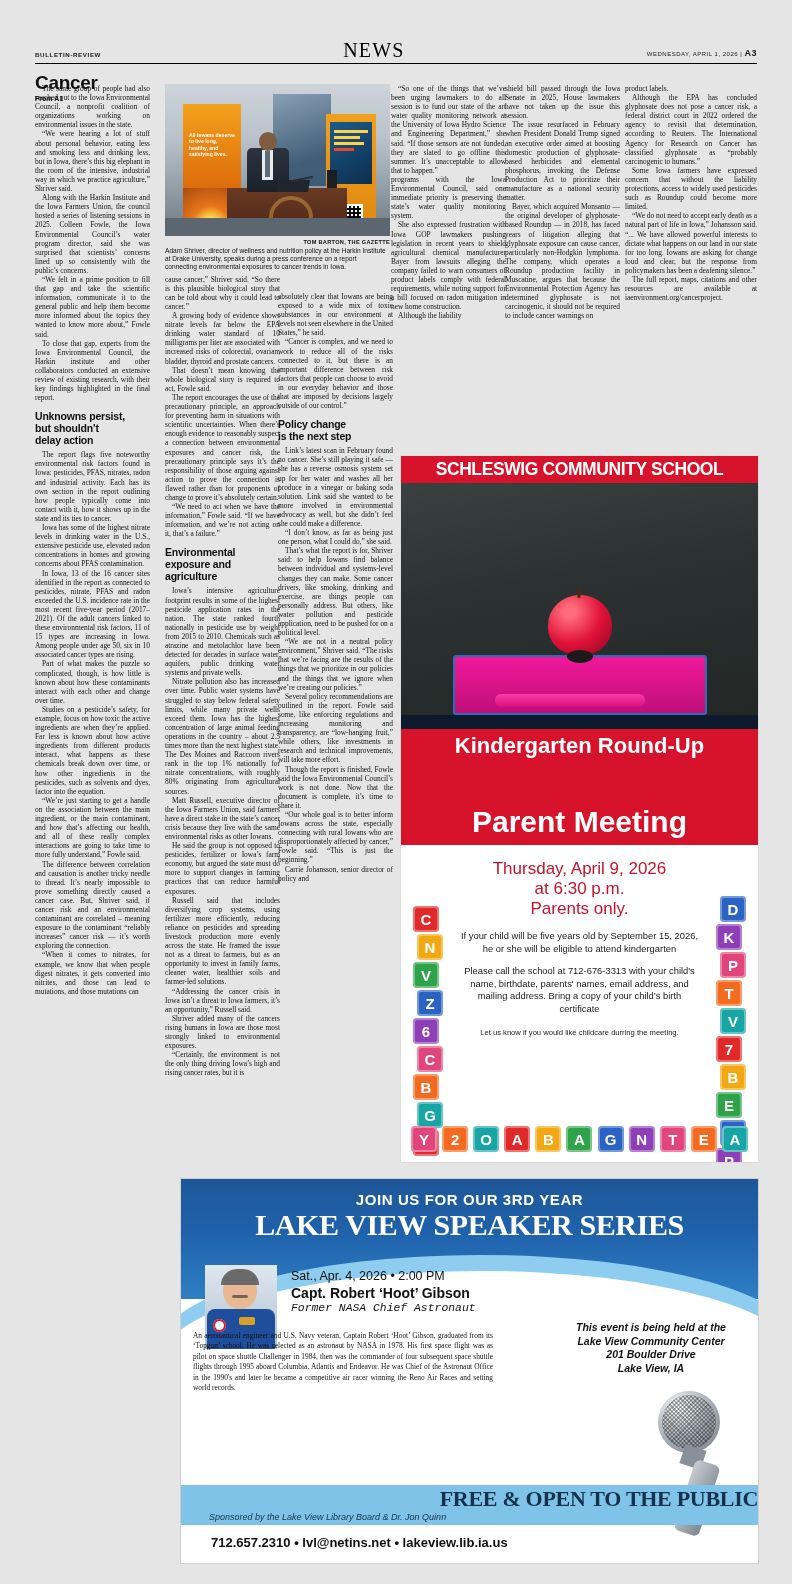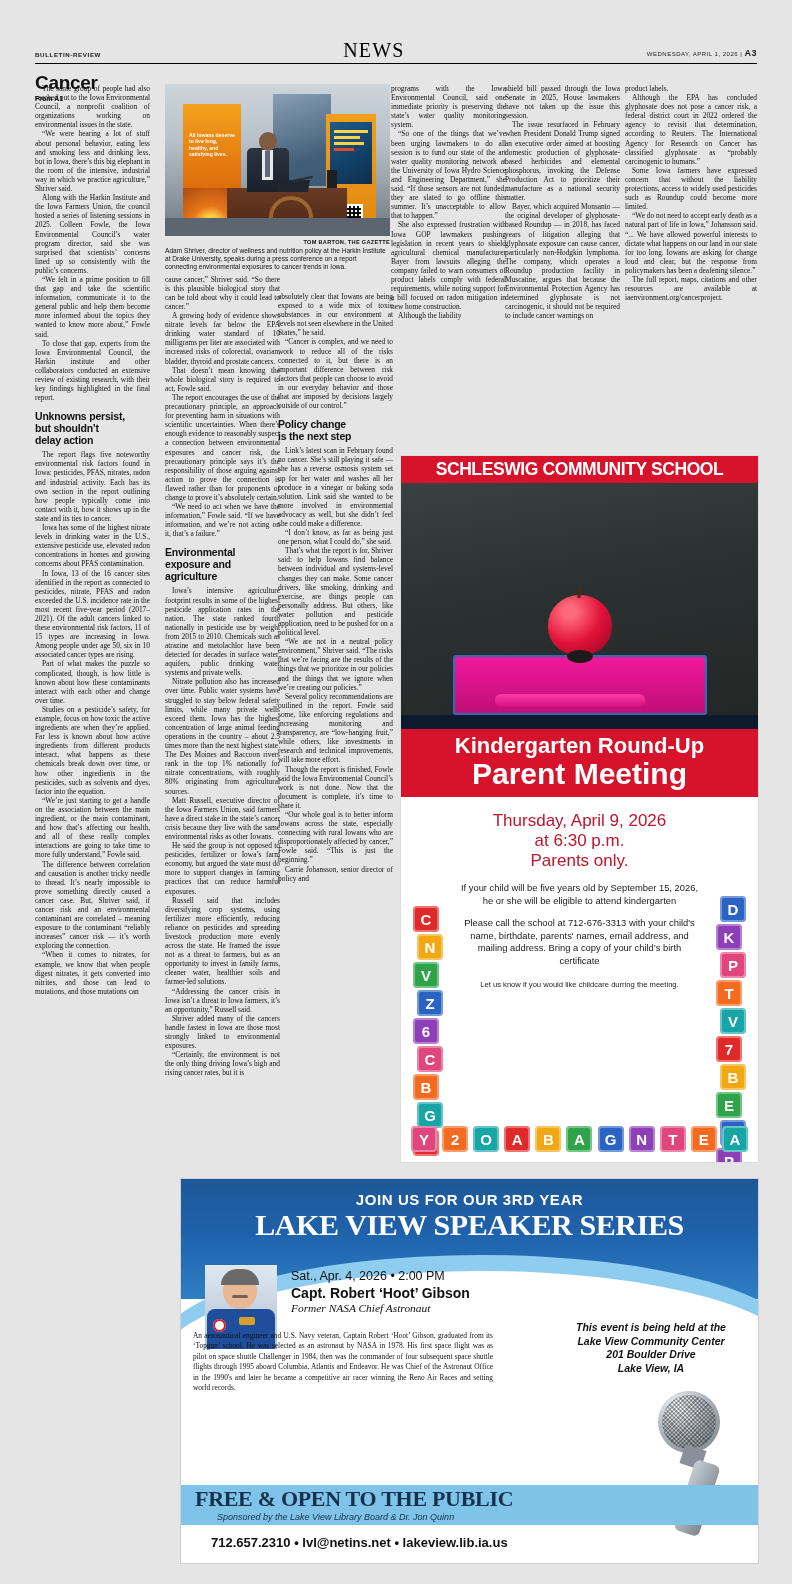--- a/index.html
+++ b/index.html
@@ -95,21 +95,21 @@
       background:#4a2a12;transform:rotate(8deg);}
   .sch-box{position:absolute;left:52px;bottom:14px;width:250px;height:56px;
       background:linear-gradient(180deg,#f0189a,#c00f78);border:2px solid #2b6fb8;border-radius:3px;}
   .sch-box .hdl{position:absolute;left:50%;margin-left:-13px;top:-7px;width:26px;height:13px;
       border-radius:50%;background:#1b1b1b;}
   .sch-box .bar{position:absolute;left:40px;bottom:6px;width:150px;height:13px;
       background:linear-gradient(180deg,#ff3aa8,#d4117f);border-radius:6px;}
   .sch-desk{position:absolute;left:0;bottom:0;width:100%;height:14px;background:#0d1a2e;}
   .sch-sub{background:#d6132a;color:#fff;text-align:center;padding:5px 0 7px 0;}
   .sch-sub .l1{font-family:"Liberation Sans",sans-serif;font-weight:700;font-size:22px;line-height:24px;}
-  .sch-sub .l2{font-family:"Liberation Sans",sans-serif;font-weight:700;font-size:30px;line-height:32px;}
+  .sch-sub .l2{font-family:"Liberation Sans",sans-serif;font-weight:700;font-size:30px;line-height:32px;margin-top:48px;}
   .sch-body{position:relative;padding:14px 58px 0 58px;text-align:center;}
   .sch-when{font-family:"Liberation Sans",sans-serif;font-size:17px;line-height:20px;color:#c0142c;}
   .sch-note{font-family:"Liberation Sans",sans-serif;font-size:9.4px;line-height:12.6px;color:#1b1b1b;margin-top:11px;}
   .sch-note2{margin-top:10px;}
   .sch-small{font-family:"Liberation Sans",sans-serif;font-size:7.6px;line-height:9.6px;color:#1b1b1b;margin-top:12px;}
   .blk{position:absolute;width:26px;height:26px;border-radius:4px;
       font-family:"Liberation Sans",sans-serif;font-weight:700;font-size:15px;color:#fff;
       display:flex;align-items:center;justify-content:center;box-shadow:inset 0 0 0 2px rgba(255,255,255,.35);}
   .blk-col-l{position:absolute;left:12px;top:450px;}
   .blk-col-r{position:absolute;right:12px;top:440px;}
@@ -133,38 +133,38 @@
   .lv-portrait .sky{position:absolute;inset:0;background:linear-gradient(180deg,#dfe8f0,#aebed0);}
   .lv-portrait .face{position:absolute;left:18px;top:8px;width:34px;height:36px;border-radius:48%;background:#e8b894;}
   .lv-portrait .hair{position:absolute;left:16px;top:4px;width:38px;height:16px;border-radius:18px 18px 0 0;background:#6a6a6a;}
   .lv-portrait .stache{position:absolute;left:27px;top:30px;width:16px;height:3px;background:#7a6257;border-radius:2px;}
   .lv-portrait .suit{position:absolute;left:2px;top:44px;width:68px;height:42px;background:#1f4e9c;border-radius:8px 8px 0 0;}
   .lv-portrait .patch{position:absolute;left:8px;top:54px;width:13px;height:13px;border-radius:50%;
       background:#fff;box-shadow:inset 0 0 0 2px #cf2030;}
   .lv-portrait .patch2{position:absolute;left:34px;top:52px;width:16px;height:8px;background:#d8a02a;border-radius:2px;}
   .lv-when{position:absolute;left:110px;top:-30px;font-family:"Liberation Sans",sans-serif;font-size:12.5px;color:#111;}
   .lv-name{position:absolute;left:110px;top:-14px;font-family:"Liberation Sans",sans-serif;font-weight:700;font-size:14px;color:#111;}
-  .lv-role{position:absolute;left:110px;top:3px;font-family:Liberation Serif, serif;font-style:italic;font-size:11.4px;color:#111;}
+  .lv-role{position:absolute;left:110px;top:3px;font-family:Liberation Mono, monospace;font-style:italic;font-size:11.4px;color:#111;}
   .lv-bio{position:absolute;left:12px;top:32px;width:300px;font-family:Liberation Serif, serif;
       font-size:7.4px;line-height:10.4px;color:#111;text-align:justify;}
   .lv-venue{position:absolute;right:14px;top:22px;width:186px;text-align:center;
       font-family:"Liberation Sans",sans-serif;font-style:italic;font-weight:700;font-size:10.5px;line-height:13.5px;color:#111;}
   .lv-mic{position:absolute;right:22px;bottom:-56px;width:96px;height:150px;}
   .lv-mic .head{position:absolute;left:18px;top:0;width:62px;height:62px;border-radius:50%;
       background:radial-gradient(circle at 34% 28%,#f2f4f6 0 6%,#b9bfc6 40%,#6e767f 100%);}
   .lv-mic .head::after{content:"";position:absolute;inset:4px;border-radius:50%;
       background:repeating-linear-gradient(45deg,rgba(0,0,0,.25) 0 1.5px,transparent 1.5px 3px),
                  repeating-linear-gradient(-45deg,rgba(0,0,0,.25) 0 1.5px,transparent 1.5px 3px);}
   .lv-mic .neck{position:absolute;left:42px;top:56px;width:22px;height:20px;background:#8a9099;transform:rotate(18deg);}
   .lv-mic .body{position:absolute;left:44px;top:70px;width:26px;height:74px;border-radius:6px;
       background:linear-gradient(100deg,#c9ced4,#7c848d);transform:rotate(18deg);}
   .lv-free{position:relative;height:40px;background:#7fc4e8;}
   .lv-free .t1{font-family:"Liberation Serif",serif;font-weight:700;font-size:22px;letter-spacing:-.3px;
-      color:#14314d;padding:1px 0 0 14px;}
-  .lv-free .t2{font-family:"Liberation Sans",sans-serif;font-style:italic;font-size:9px;color:#14314d;padding-left:36px;}
+      color:#14314d;padding:1px 0 0 14px;text-align:right;}
+  .lv-free .t2{font-family:"Liberation Sans",sans-serif;font-style:italic;font-size:9px;color:#14314d;padding-left:28px;}
   .lv-foot{height:34px;background:#fff;display:flex;align-items:center;}
   .lv-foot span{font-family:"Liberation Sans",sans-serif;font-weight:700;font-size:13px;color:#111;padding-left:30px;}
 </style>
 </head>
 <body>
 
 <div class="page">
 
   <div class="inner">
     <div class="masthead">
@@ -247,21 +247,21 @@
         <span>Environmental</span><br>
         <span>exposure and</span><br>
         <span>agriculture</span>
       </h3>
       <p class="body">Iowa’s intensive agriculture footprint results in some of the highest pesticide application rates in the nation. The state ranked fourth nationally in pesticide use by weight from 2015 to 2010. Chemicals such as atrazine and metolachlor have been detected for decades in surface water, aquifers, public drinking water systems and private wells.</p>
       <p class="body">Nitrate pollution also has increased over time. Public water systems have struggled to stay below federal safety limits, while many private wells exceed them. Iowa has the highest concentration of large animal feeding operations in the country – about 2.5 times more than the next highest state. The Des Moines and Raccoon rivers rank in the top 1% nationally for nitrate concentrations, with roughly 80% originating from agricultural sources.</p>
       <p class="body">Matt Russell, executive director of the Iowa Farmers Union, said farmers have a direct stake in the state’s cancer crisis because they live with the same environmental risks as other Iowans.</p>
       <p class="body">He said the group is not opposed to pesticides, fertilizer or Iowa’s farm economy, but argued the state must do more to support changes in farming practices that can reduce harmful exposures.</p>
       <p class="body">Russell said that includes diversifying crop systems, using fertilizer more efficiently, reducing reliance on pesticides and spreading livestock production more evenly across the state. He framed the issue not as a threat to farmers, but as an opportunity to invest in family farms, cleaner water, healthier soils and farmer-led solutions.</p>
       <p class="body">“Addressing the cancer crisis in Iowa isn’t a threat to Iowa farmers, it’s an opportunity,” Russell said.</p>
-      <p class="body">Shriver added many of the cancers handle fastest in Iowa are those most strongly linked to environmental exposures.</p>
+      <p class="body">Shriver added many of the cancers rising humans in Iowa are those most strongly linked to environmental exposures.</p>
       <p class="body">“Certainly, the environment is not the only thing driving Iowa’s high and rising cancer rates, but it is</p>
     </div>
 
     <div class="col c3" style="padding-top:208px;">
       <p class="body nf">absolutely clear that Iowans are being exposed to a wide mix of toxic substances in our environment at levels not seen elsewhere in the United States,” he said.</p>
       <p class="body">“Cancer is complex, and we need to work to reduce all of the risks connected to it, but there is an important difference between risk factors that people can choose to avoid in our everyday behavior and those that are imposed by decisions largely outside of our control.”</p>
       <h3 class="sub">
         <span>Policy change</span><br>
         <span>is the next step</span>
       </h3>
@@ -269,22 +269,22 @@
       <p class="body">“I don’t know, as far as being just one person, what I could do,” she said.</p>
       <p class="body">That’s what the report is for, Shriver said: to help Iowans find balance between individual and systems-level changes they can make. Some cancer drivers, like smoking, drinking and exercise, are things people can personally address. But others, like water pollution and pesticide application, need to be pushed for on a political level.</p>
       <p class="body">“We are not in a neutral policy environment,” Shriver said. “The risks that we’re facing are the results of the things that we prioritize in our policies and the things that we ignore when we’re creating our policies.”</p>
       <p class="body">Several policy recommendations are outlined in the report. Fowle said some, like enforcing regulations and increasing monitoring and transparency, are “low-hanging fruit,” while others, like investments in research and technical improvements, will take more effort.</p>
       <p class="body">Though the report is finished, Fowle said the Iowa Environmental Council’s work is not done. Now that the document is complete, it’s time to share it.</p>
       <p class="body">“Our whole goal is to better inform Iowans across the state, especially connecting with rural Iowans who are disproportionately affected by cancer,” Fowle said. “This is just the beginning.”</p>
       <p class="body">Carrie Johansson, senior director of policy and</p>
     </div>
 
     <div class="col c4">
+      <p class="body">“So one of the things that we’ve been urging lawmakers to do all session is to fund our state of the art water quality monitoring network at the University of Iowa Hydro Science and Engineering Department,” she said. “If those sensors are not funded, they are slated to go offline this summer. It’s unacceptable to allow that to happen.”</p>
       <p class="body nf">programs with the Iowa Environmental Council, said one immediate priority is preserving the state’s water quality monitoring system.</p>
-      <p class="body">“So one of the things that we’ve been urging lawmakers to do all session is to fund our state of the art water quality monitoring network at the University of Iowa Hydro Science and Engineering Department,” she said. “If those sensors are not funded, they are slated to go offline this summer. It’s unacceptable to allow that to happen.”</p>
       <p class="body">She also expressed frustration with Iowa GOP lawmakers pushing legislation in recent years to shield agricultural chemical manufacturer Bayer from lawsuits alleging the company failed to warn consumers of product labels comply with federal requirements, while noting support for a bill focused on radon mitigation in new home construction.</p>
       <p class="body">Although the liability</p>
     </div>
 
     <div class="col c5">
       <p class="body nf">shield bill passed through the Iowa Senate in 2025, House lawmakers have not taken up the issue this session.</p>
       <p class="body">The issue resurfaced in February when President Donald Trump signed an executive order aimed at boosting domestic production of glyphosate-based herbicides and elemental phosphorus, invoking the Defense Production Act to prioritize their manufacture as a national security matter.</p>
       <p class="body">Bayer, which acquired Monsanto — the original developer of glyphosate-based Roundup — in 2018, has faced years of litigation alleging that glyphosate exposure can cause cancer, particularly non-Hodgkin lymphoma. The company, which operates a Roundup production facility in Muscatine, argues that because the Environmental Protection Agency has determined glyphosate is not carcinogenic, it should not be required to include cancer warnings on</p>
     </div>
 

